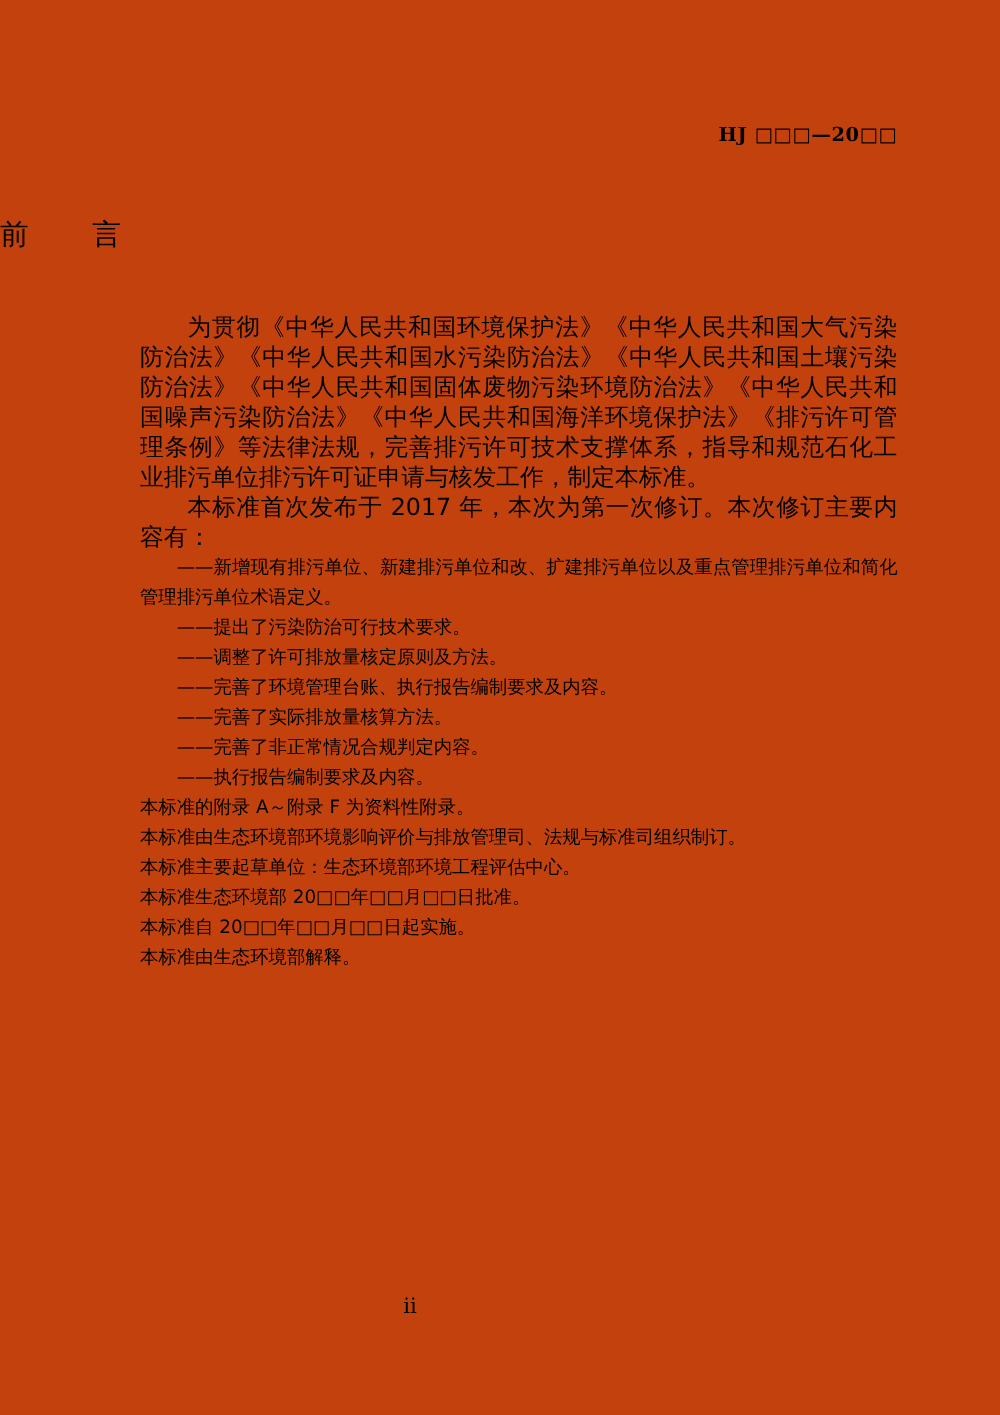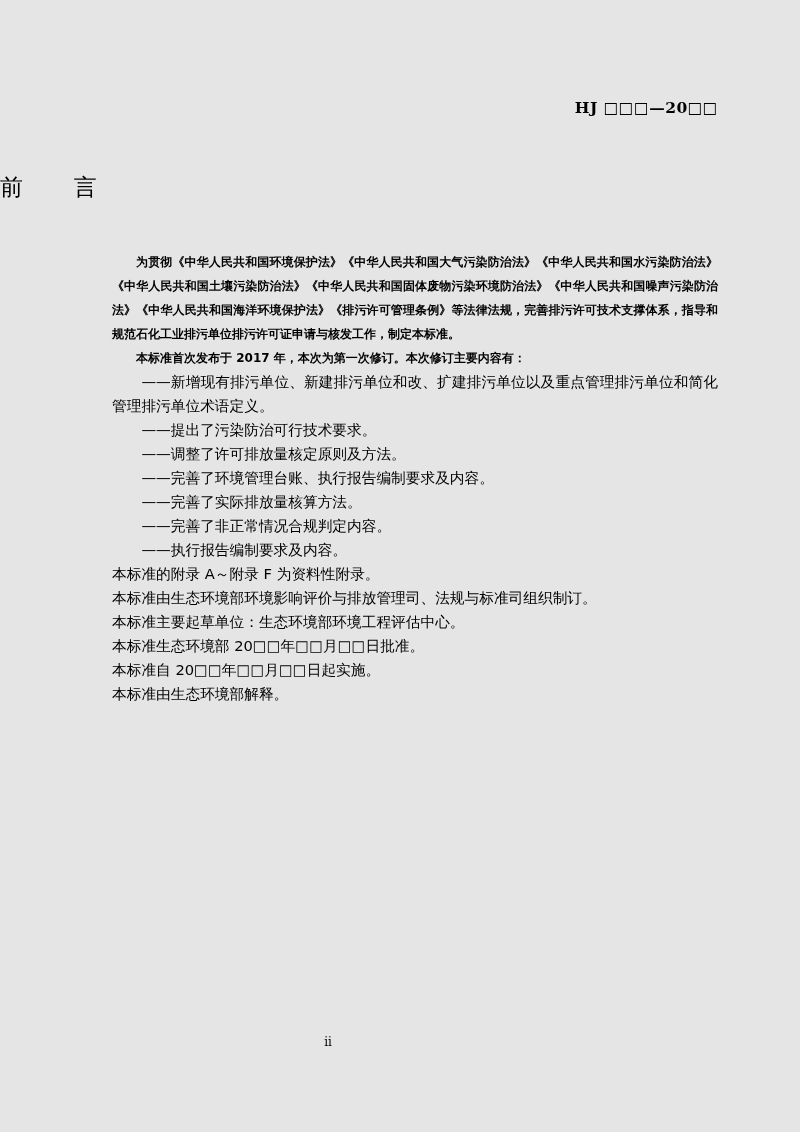--- a/index.html
+++ b/index.html
@@ -4,21 +4,21 @@
 <style>
   html, body {
     margin: 0;
     padding: 0;
     background: #ffffff;
   }
   .page {
     position: relative;
     width: 800px;
     height: 1132px;
-    background: #e5e5e5;
+    background: #c2410c;
     margin: 0 auto;
     overflow: hidden;
     font-family: "DejaVu Sans", "Liberation Sans", sans-serif;
     color: #000000;
   }
   .header {
     position: absolute;
     top: 98px;
     right: 82px;
     font-family: "DejaVu Serif", "Liberation Serif", serif;
@@ -37,28 +37,27 @@
     letter-spacing: 1px;
     white-space: pre;
   }
   .body-block {
     position: absolute;
     top: 250px;
     left: 112px;
     width: 606px;
   }
   .para {
-    font-size: 12px;
+    font-size: 19px;
     line-height: 24px;
     text-align: justify;
     text-justify: inter-ideograph;
     margin: 0;
     text-indent: 2em;
     word-break: break-all;
-    font-weight: bold;
   }
   .dash-item {
     font-size: 14.7px;
     line-height: 24px;
     text-align: justify;
     text-justify: inter-ideograph;
     margin: 0;
     text-indent: 2em;
     word-break: break-all;
   }
@@ -70,21 +69,21 @@
     white-space: normal;
     word-break: break-all;
   }
   .page-number {
     position: absolute;
     top: 1035px;
     left: 0;
     width: 656px;
     text-align: center;
     font-family: "DejaVu Serif", "Liberation Serif", serif;
-    font-size: 12px;
+    font-size: 17px;
   }
 </style>
 </head>
 <body>
 
 <div class="page">
 
   <div class="header">HJ □□□—20□□</div>
 
   <div class="doc-title">前      言</div>

